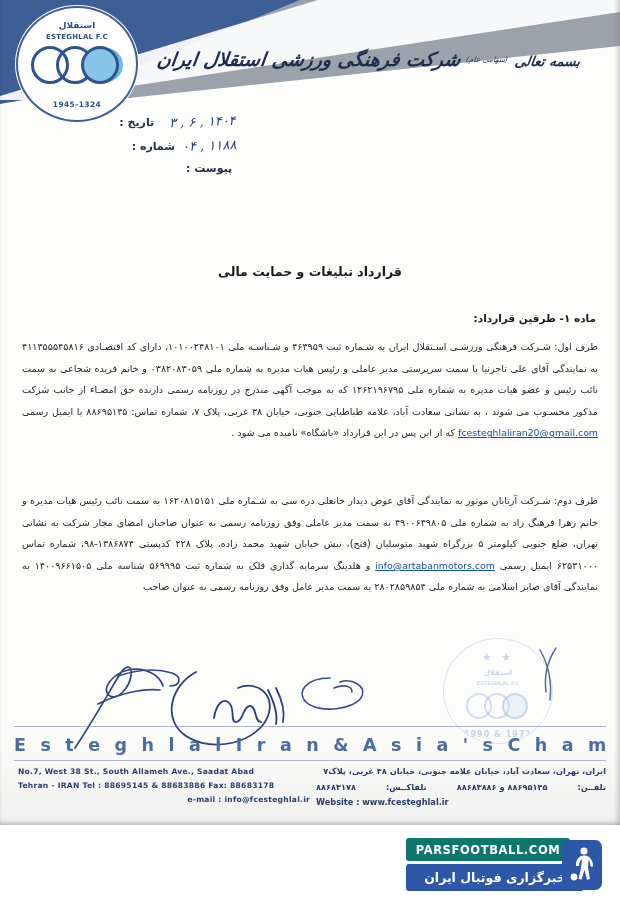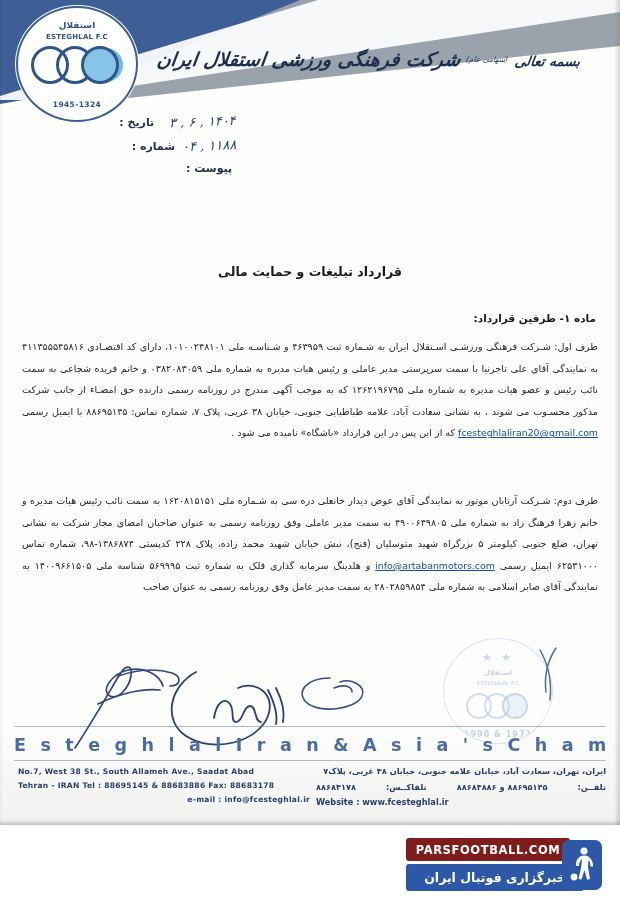--- a/index.html
+++ b/index.html
@@ -196,21 +196,21 @@
   .foot-fa .web{direction:ltr;text-align:left;}
 
   
   .brandbar{
     position:absolute;left:0;top:825px;width:620px;height:80px;background:#ffffff;
   }
   .brand{
     position:absolute;right:18px;top:13px;height:54px;width:214px;
   }
   .brand-orange{
-    position:absolute;right:32px;top:0;width:164px;height:23px;background:#7f1d1d;
+    position:absolute;right:32px;top:0;width:164px;height:23px;background:#0f766e;
     border-radius:3px;
   }
   .brand-orange span{
     display:block;text-align:center;line-height:25px;color:#ffffff;
     font-size:11.5px;font-weight:bold;letter-spacing:.6px;direction:ltr;
   }
   .brand-blue{
     position:absolute;right:18px;top:26px;width:178px;height:27px;background:#2d57a7;
     border-radius:3px;
   }

